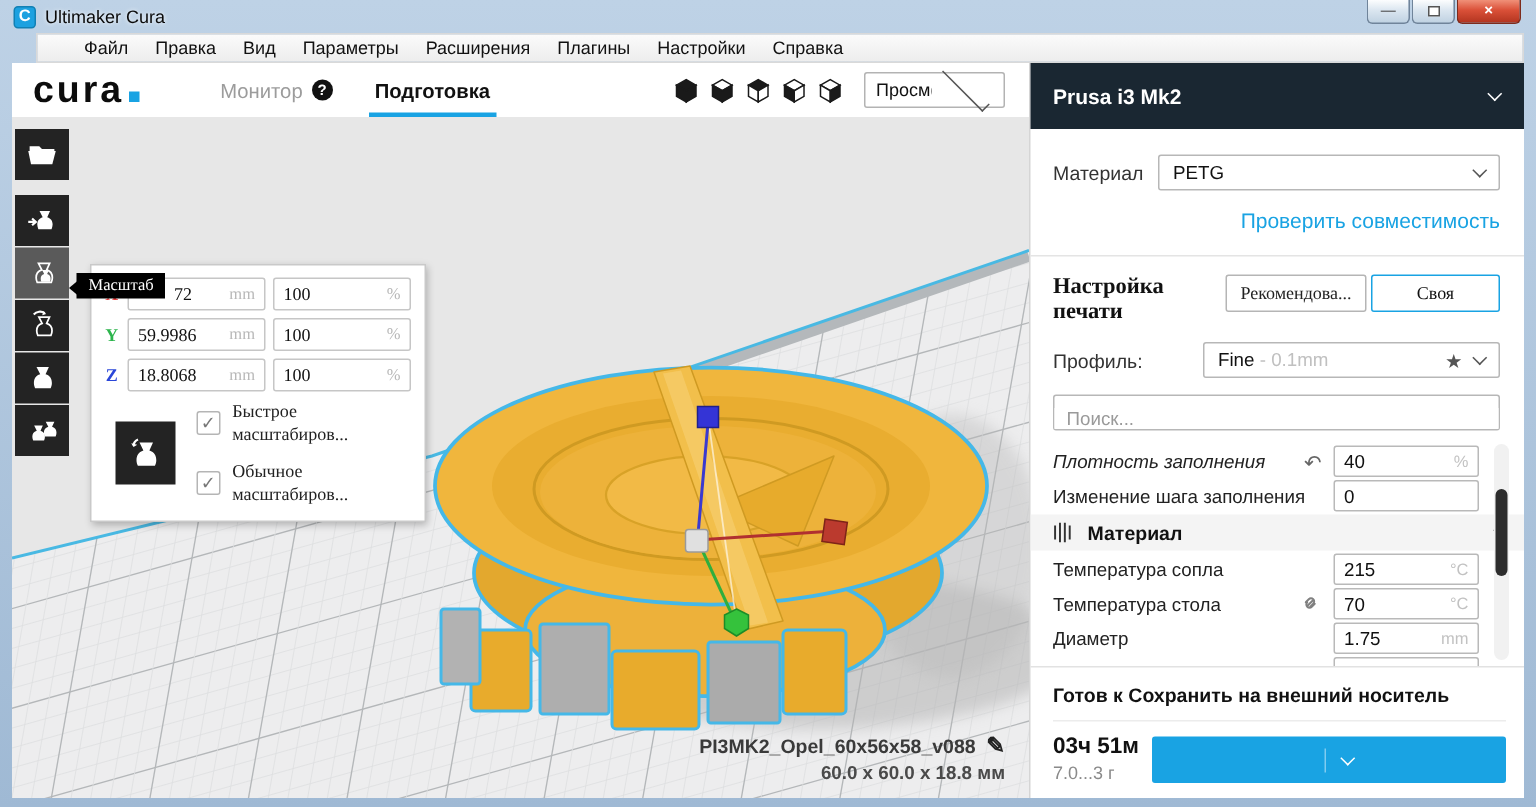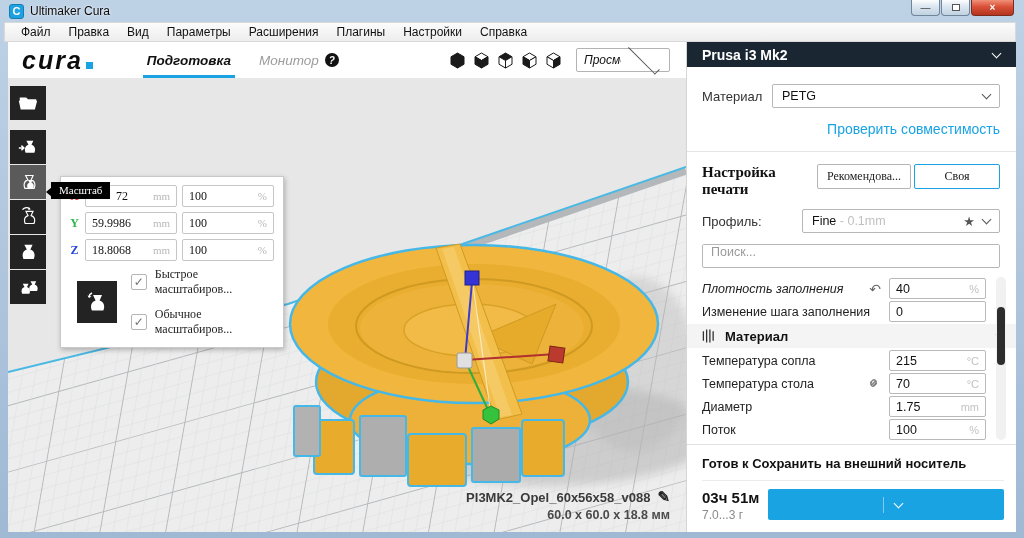--- a/index.html
+++ b/index.html
@@ -11,28 +11,28 @@
     color:#111;
   }
   
   .titlebar{position:absolute;top:0;left:0;right:0;height:22px;display:flex;align-items:center;padding-left:9px;gap:6px;}
   .app-icon{width:15px;height:15px;border-radius:3px;background:#1da1e0;border:1px solid #1280b4;color:#fff;font-weight:bold;font-size:11px;line-height:13px;text-align:center;}
   .title-text{font-size:12px;color:#0a0a0a;text-shadow:0 0 3px #fff;}
   .win-controls{position:absolute;top:0;right:10px;display:flex;}
   .winbtn{height:16px;width:29px;border:1px solid #70849a;border-top:none;border-radius:0 0 4px 4px;background:linear-gradient(#fcfdfe,#dbe6f0 45%,#c0d2e2);display:flex;align-items:center;justify-content:center;font-size:10px;color:#444;margin-left:1px;}
   .winbtn .maxglyph{width:8px;height:7px;border:1px solid #555;background:#fff;}
   .winbtn.close{width:43px;background:linear-gradient(#f09078,#da5038 45%,#b33520);color:#fff;font-weight:bold;border-color:#7d2b1c;}
-  .menubar{position:absolute;top:22px;left:4px;right:8px;height:20px;background:linear-gradient(#fbfbfb,#ededed);border:1px solid #d9d9d9;display:flex;align-items:flex-start;padding-left:7px;}
+  .menubar{position:absolute;top:22px;left:24px;right:8px;height:20px;background:linear-gradient(#fbfbfb,#ededed);border:1px solid #d9d9d9;display:flex;align-items:flex-start;padding-left:22px;}
   .menu-item{font-size:12px;padding:2px 9px;color:#111;cursor:default;}
   
   .main{position:absolute;top:42px;left:8px;right:8px;bottom:6px;display:flex;background:#fff;}
   .workspace{position:relative;flex:1;overflow:hidden;}
   .scene{position:absolute;left:0;top:0;z-index:1;}
   
-  .ws-header{position:absolute;top:0;left:0;right:0;height:36px;background:#fff;display:flex;align-items:center;z-index:5;font-style:italic;}
+  .ws-header{position:absolute;top:0;left:0;right:0;height:36px;background:#fff;display:flex;align-items:center;z-index:5;}
   .logo{margin-left:14px;font-size:25px;font-weight:bold;letter-spacing:2px;color:#0c0c0c;display:flex;align-items:baseline;}
   .logo .dot{width:7px;height:7px;background:var(--accent);margin-left:3px;display:inline-block;}
   .tabs{display:flex;margin-left:40px;height:100%;}
   .tab{position:relative;display:flex;align-items:center;gap:6px;padding:0 14px;font-size:13.5px;color:#9c9c9c;cursor:pointer;}
   .tab.active{color:#111;font-weight:bold;}
   .tab.active::after{content:"";position:absolute;left:10px;right:10px;bottom:0;height:3px;background:var(--accent);}
   .help-badge{width:14px;height:14px;border-radius:50%;background:#111;color:#fff;font-size:10px;font-weight:bold;display:flex;align-items:center;justify-content:center;}
   .view-icons{margin-left:auto;display:flex;gap:7px;align-items:center;}
   .view-icons svg{display:block;}
   .view-dropdown{width:94px;height:24px;border:1px solid #b3b3b3;border-radius:2px;margin:0 16px 0 14px;display:flex;align-items:center;padding:0 7px;font-size:12px;gap:4px;background:#fff;}
@@ -57,56 +57,56 @@
   .cbrow{display:flex;align-items:center;gap:8px;font-size:12px;color:#222;}
   .cb{width:16px;height:16px;border:1px solid #b5b5b5;border-radius:2px;background:#fff;color:#777;font-size:12px;line-height:14px;text-align:center;flex:none;}
   .tooltip{position:absolute;left:-10px;top:5px;background:#000;color:#fff;font-size:11px;padding:2px 8px 3px;z-index:9;white-space:nowrap;}
   .tooltip::before{content:"";position:absolute;left:-5px;top:5px;border:5px solid transparent;border-left:none;border-right:6px solid #000;}
   
   .model-name{position:absolute;right:16px;top:446px;z-index:4;display:flex;align-items:center;gap:7px;font-size:13px;font-weight:bold;color:#3a3a3a;}
   .model-name .pencil{font-size:15px;color:#222;}
   .model-dims{position:absolute;right:2px;top:466px;z-index:4;font-size:12.5px;font-weight:bold;color:#4a4a4a;padding-right:14px;}
   
   .right-panel{width:330px;background:#fff;border-left:1px solid #d5d5d5;display:flex;flex-direction:column;position:relative;}
-  .rp-header{height:25px;background:var(--dark);color:#fff;display:flex;align-items:center;padding:0 16px 0 15px;font-size:14px;font-weight:bold;flex:none;}
+  .rp-header{height:44px;background:var(--dark);color:#fff;display:flex;align-items:center;padding:0 16px 0 15px;font-size:14px;font-weight:bold;flex:none;}
   .rp-header .chev{margin-left:auto;}
   .rp-material{display:flex;align-items:center;padding:17px 16px 0 15px;}
   .rp-label{font-size:13px;color:#333;}
   .rp-material .rp-label{width:70px;}
   .combo{flex:1;height:24px;border:1px solid #b7b7b7;border-radius:2px;display:flex;align-items:center;padding:0 9px;font-size:12.5px;gap:6px;background:#fff;}
   .combo .cval{flex:1;white-space:nowrap;overflow:hidden;}
   .compat-row{text-align:right;padding:12px 16px 13px;}
   .link{font-size:14px;color:var(--accent);cursor:pointer;}
   .hdiv{border-top:1px solid #e4e4e4;margin:0;}
   .rp-setup{display:flex;align-items:flex-start;padding:12px 16px 0 15px;font-family:Liberation Serif, serif;}
   .rp-setup .stitle{font-size:15px;font-weight:bold;flex:1;}
   .btn-reco{height:25px;width:94px;border:1px solid #b5b5b5;border-radius:2px;background:#fff;font-size:12px;color:#222;font-family:inherit;}
   .btn-custom{height:25px;width:86px;border:1.5px solid var(--accent);border-radius:2px;background:#fff;font-size:12px;color:#111;font-family:inherit;margin-left:3px;}
   .rp-profile{display:flex;align-items:center;padding:11px 16px 0 15px;}
   .rp-profile .rp-label{width:100px;}
   .combo .muted{color:#c0c0c0;}
   .star{color:#555;font-size:13px;margin-right:2px;}
-  .rp-search{margin:11px 16px 0 15px;height:24px;border:1px solid #b7b7b7;border-radius:2px;display:flex;align-items:flex-start;}
+  .rp-search{margin:11px 16px 0 15px;height:24px;border:1px solid #b7b7b7;border-radius:2px;display:flex;align-items:flex-end;}
   .rp-search input{flex:1;border:none;outline:none;font:12.5px "Liberation Sans",sans-serif;padding:0 8px;color:#333;}
   .rp-search input::placeholder{color:#9a9a9a;}
   .rp-settings{flex:1;margin-top:9px;padding:0 30px 0 15px;overflow:hidden;position:relative;}
   .setting-row{height:23px;display:flex;align-items:center;}
   .setting-label{flex:1;font-size:12.5px;color:#222;white-space:nowrap;overflow:hidden;}
   .setting-label.italic{font-style:italic;}
   .row-icon{color:#666;font-size:14px;margin-right:8px;line-height:1;}
   .val-box{width:97px;height:21px;border:1px solid #b9b9b9;border-radius:2px;display:flex;align-items:center;justify-content:space-between;padding:0 6px;font-size:12.5px;flex:none;background:#fff;}
   .val-box .unit{color:#c2c2c2;font-size:11px;}
   .cat-row{height:24px;display:flex;align-items:center;background:#f4f4f4;margin:1px -30px 1px -15px;padding:0 12px 0 15px;cursor:pointer;}
   .cat-row .cat-label{font-size:13px;font-weight:bold;margin-left:10px;flex:1;}
   .rp-scroll{position:absolute;right:10px;top:0;bottom:4px;width:10px;background:#f1f1f1;border-radius:5px;}
   .rp-thumb{position:absolute;left:1px;top:30px;width:8px;height:58px;background:#2d2d2d;border-radius:4px;cursor:pointer;}
   .rp-footer{flex:none;border-top:1px solid #e2e2e2;padding:11px 12px 10px 15px;}
   .status-text{font-size:13px;font-weight:bold;color:#111;}
   .footer-div{border-top:1px solid #ececec;margin:9px 0 8px;}
-  .footer-row{display:flex;align-items:flex-start;}
+  .footer-row{display:flex;align-items:flex-end;}
   .time-col{width:66px;overflow:hidden;flex:none;}
   .ptime{font-size:15px;font-weight:bold;white-space:nowrap;}
   .pweight{font-size:12px;color:#8a8a8a;margin-top:2px;white-space:nowrap;}
   .save-btn{flex:1;height:31px;background:var(--accent);border:none;border-radius:2px;color:#fff;font:bold 13px "Liberation Sans",sans-serif;display:flex;align-items:center;justify-content:center;cursor:pointer;}
   .save-btn .sep{width:1px;height:16px;background:rgba(255,255,255,.45);margin:0 11px 0 13px;}
 </style>
 </head>
 <body>
 
 <div class="titlebar">
@@ -298,26 +298,26 @@
         <rect x="449" y="311" width="15" height="15" rx="2" fill="#e0e0e0" stroke="#9a9a9a"></rect>
       </g>
     </svg>
 
     <div class="ws-header">
       <div class="logo">
           <span>cura</span>
           <span class="dot"></span>
         </div>
       <div class="tabs">
-        <div class="tab active">
-            <span>Подготовка</span>
-          </div>
         <div class="tab">
             <span>Монитор</span>
             <span class="help-badge">?</span>
+          </div>
+        <div class="tab active">
+            <span>Подготовка</span>
           </div>
       </div>
       <div class="view-icons" id="viewIcons">
           <div>
             <svg width="17" height="17" viewBox="0 0 17 17">
               <polygon points="2,4.75 8.5,1 15,4.75 8.5,8.5" fill="#1a1a1a" stroke="#1a1a1a" stroke-width="1"></polygon>
               <polygon points="2,4.75 8.5,8.5 8.5,16 2,12.25" fill="#1a1a1a" stroke="#1a1a1a" stroke-width="1"></polygon>
               <polygon points="15,4.75 8.5,8.5 8.5,16 15,12.25" fill="#1a1a1a" stroke="#1a1a1a" stroke-width="1"></polygon>
             </svg>
           </div>

